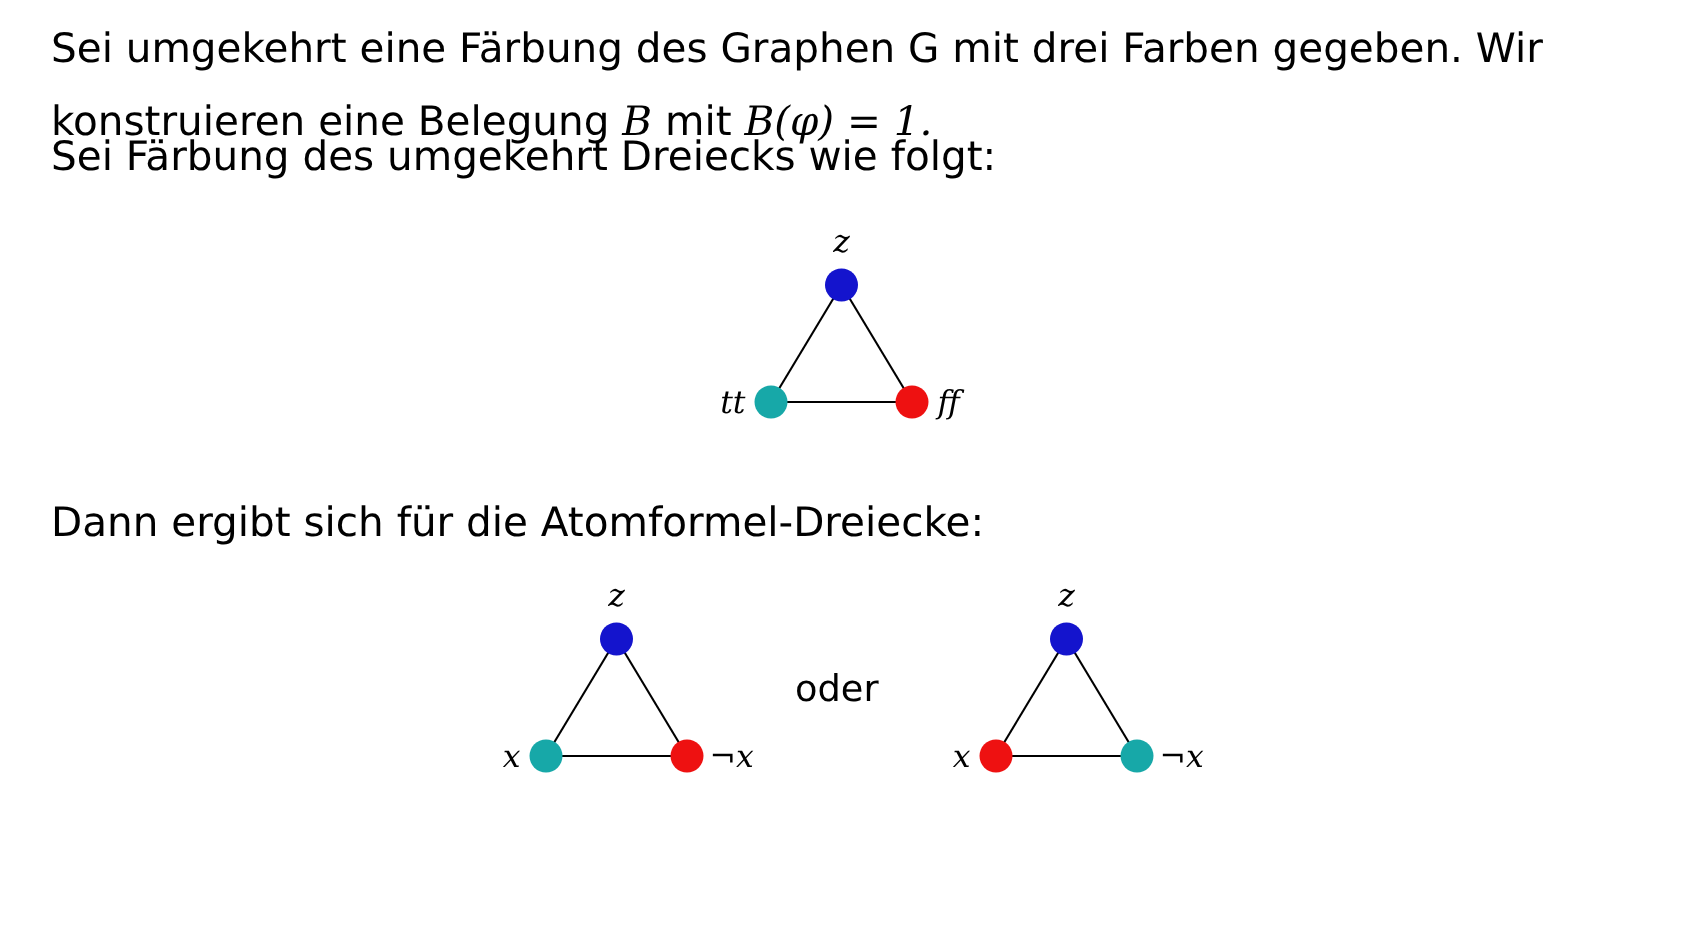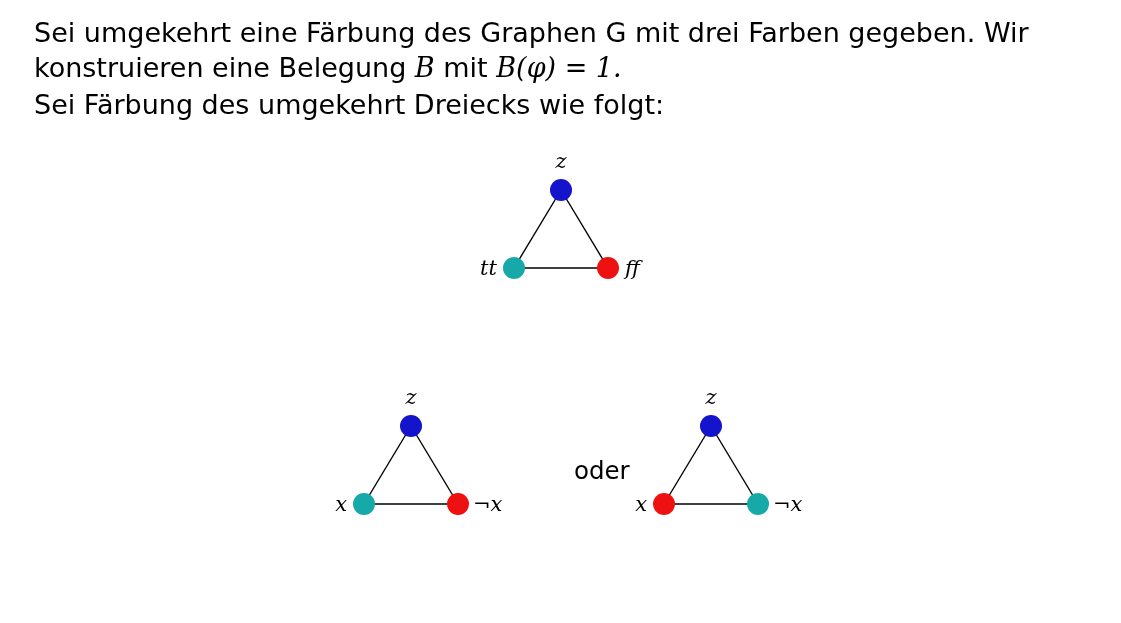--- a/index.html
+++ b/index.html
@@ -22,21 +22,21 @@
     height: 623px;
   }
   .para {
     position: absolute;
     font-size: 27px;
     line-height: 1.42;
     color: #000;
     white-space: nowrap;
   }
   .p1 { left: 34px; top: 14px; }
-  .p2 { left: 34px; top: 49px; }
+  .p2 { left: 34px; top: 63px; }
   .p3 { left: 34px; top: 86px; }
   .p4 { left: 34px; top: 330px; }
   .p5 { left: 34px; top: 566px; }
 
   .mathv {
     font-family: "DejaVu Serif", serif;
     font-style: italic;
   }
   .calig {
     font-family: "DejaVu Serif", serif;
@@ -58,21 +58,21 @@
     fill: #000;
   }
   .oder {
     position: absolute;
     font-size: 24.5px;
     color: #000;
   }
   .fig1 { left: 468px; top: 152px; }
   .fig2 { left: 318px; top: 388px; }
   .fig3 { left: 618px; top: 388px; }
-  .oder-pos { left: 530px; top: 456px; margin-left: 44px; }
+  .oder-pos { left: 530px; top: 444px; }
 </style>
 </head>
 <body>
 
 <div class="page">
 
   <div class="para p1">
     <span>Sei umgekehrt eine Färbung des Graphen G mit drei Farben gegeben. Wir</span>
   </div>
 
@@ -94,20 +94,23 @@
       <circle cx="93" cy="38" r="11" fill="#1414cd"></circle>
       <circle cx="46" cy="116" r="11" fill="#17a8a8"></circle>
       <circle cx="140" cy="116" r="11" fill="#ee1111"></circle>
 
       <text class="node-label" x="93" y="16" text-anchor="middle">z</text>
       <text class="node-label" x="29" y="123" text-anchor="end">tt</text>
       <text class="node-label" x="157" y="123" text-anchor="start">ff</text>
     </svg>
   </div>
 
+  <div class="para p4">
+    <span>Dann ergibt sich für die Atomformel-Dreiecke:</span>
+  </div>
 
   <div class="fig fig2">
     <svg width="200" height="140" viewBox="0 0 200 140">
       <line x1="93" y1="38" x2="46" y2="116" stroke="#000000" stroke-width="1.4"></line>
       <line x1="93" y1="38" x2="140" y2="116" stroke="#000000" stroke-width="1.4"></line>
       <line x1="46" y1="116" x2="140" y2="116" stroke="#000000" stroke-width="1.4"></line>
       <circle cx="93" cy="38" r="11" fill="#1414cd"></circle>
       <circle cx="46" cy="116" r="11" fill="#17a8a8"></circle>
       <circle cx="140" cy="116" r="11" fill="#ee1111"></circle>
       <text class="node-label" x="93" y="16" text-anchor="middle">z</text>

